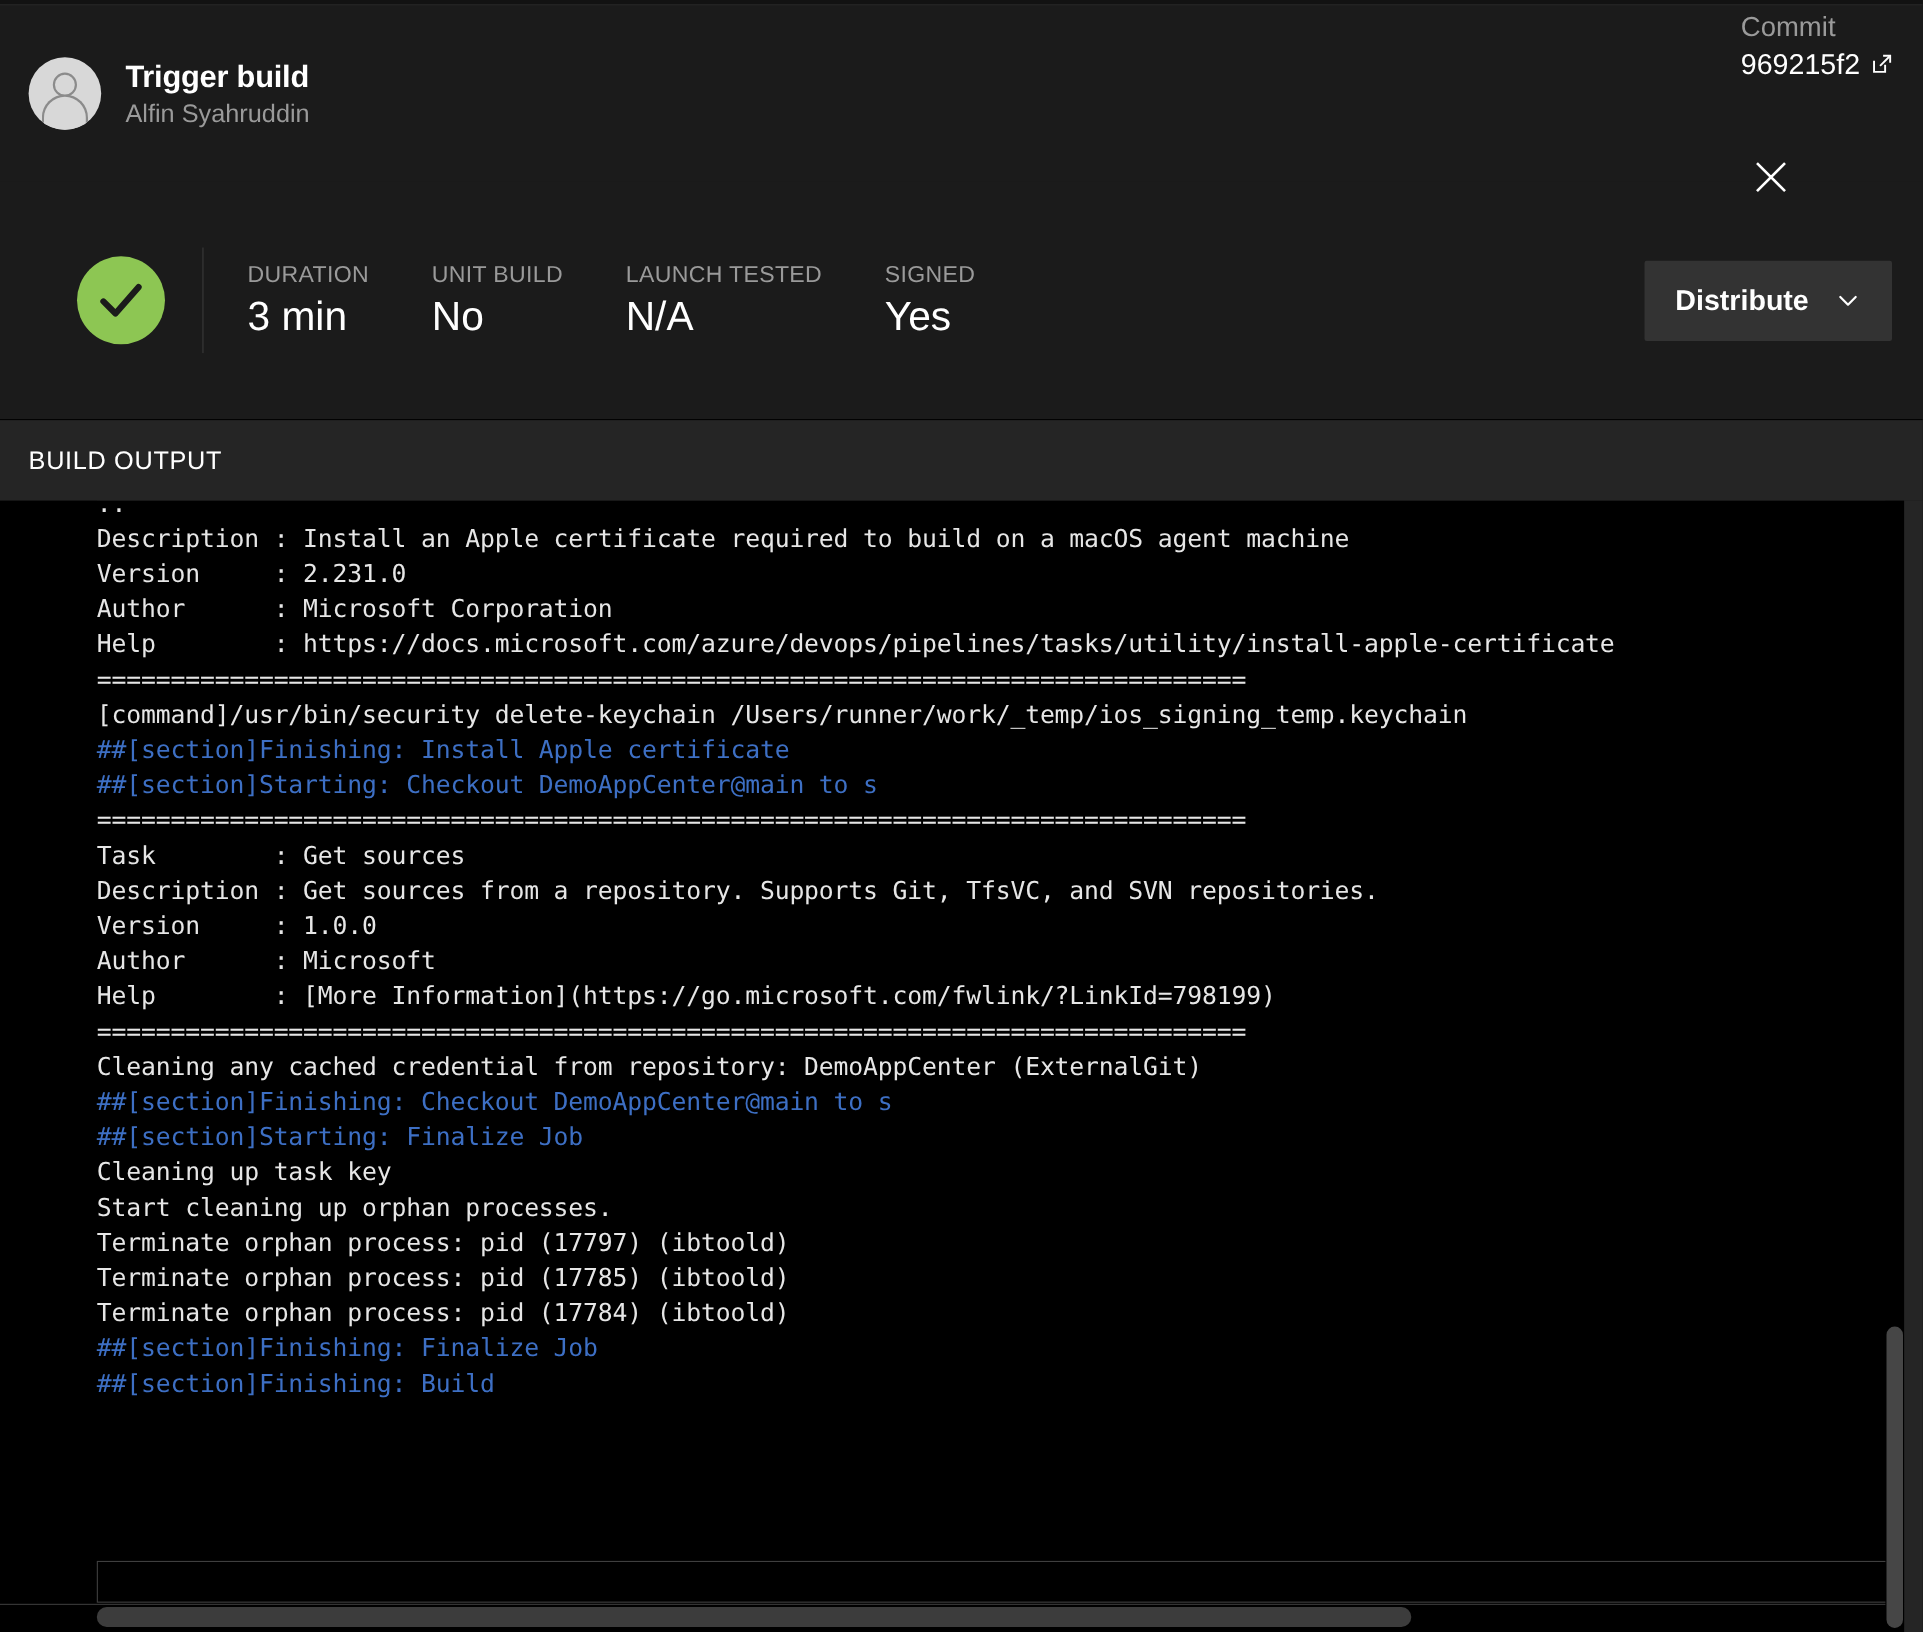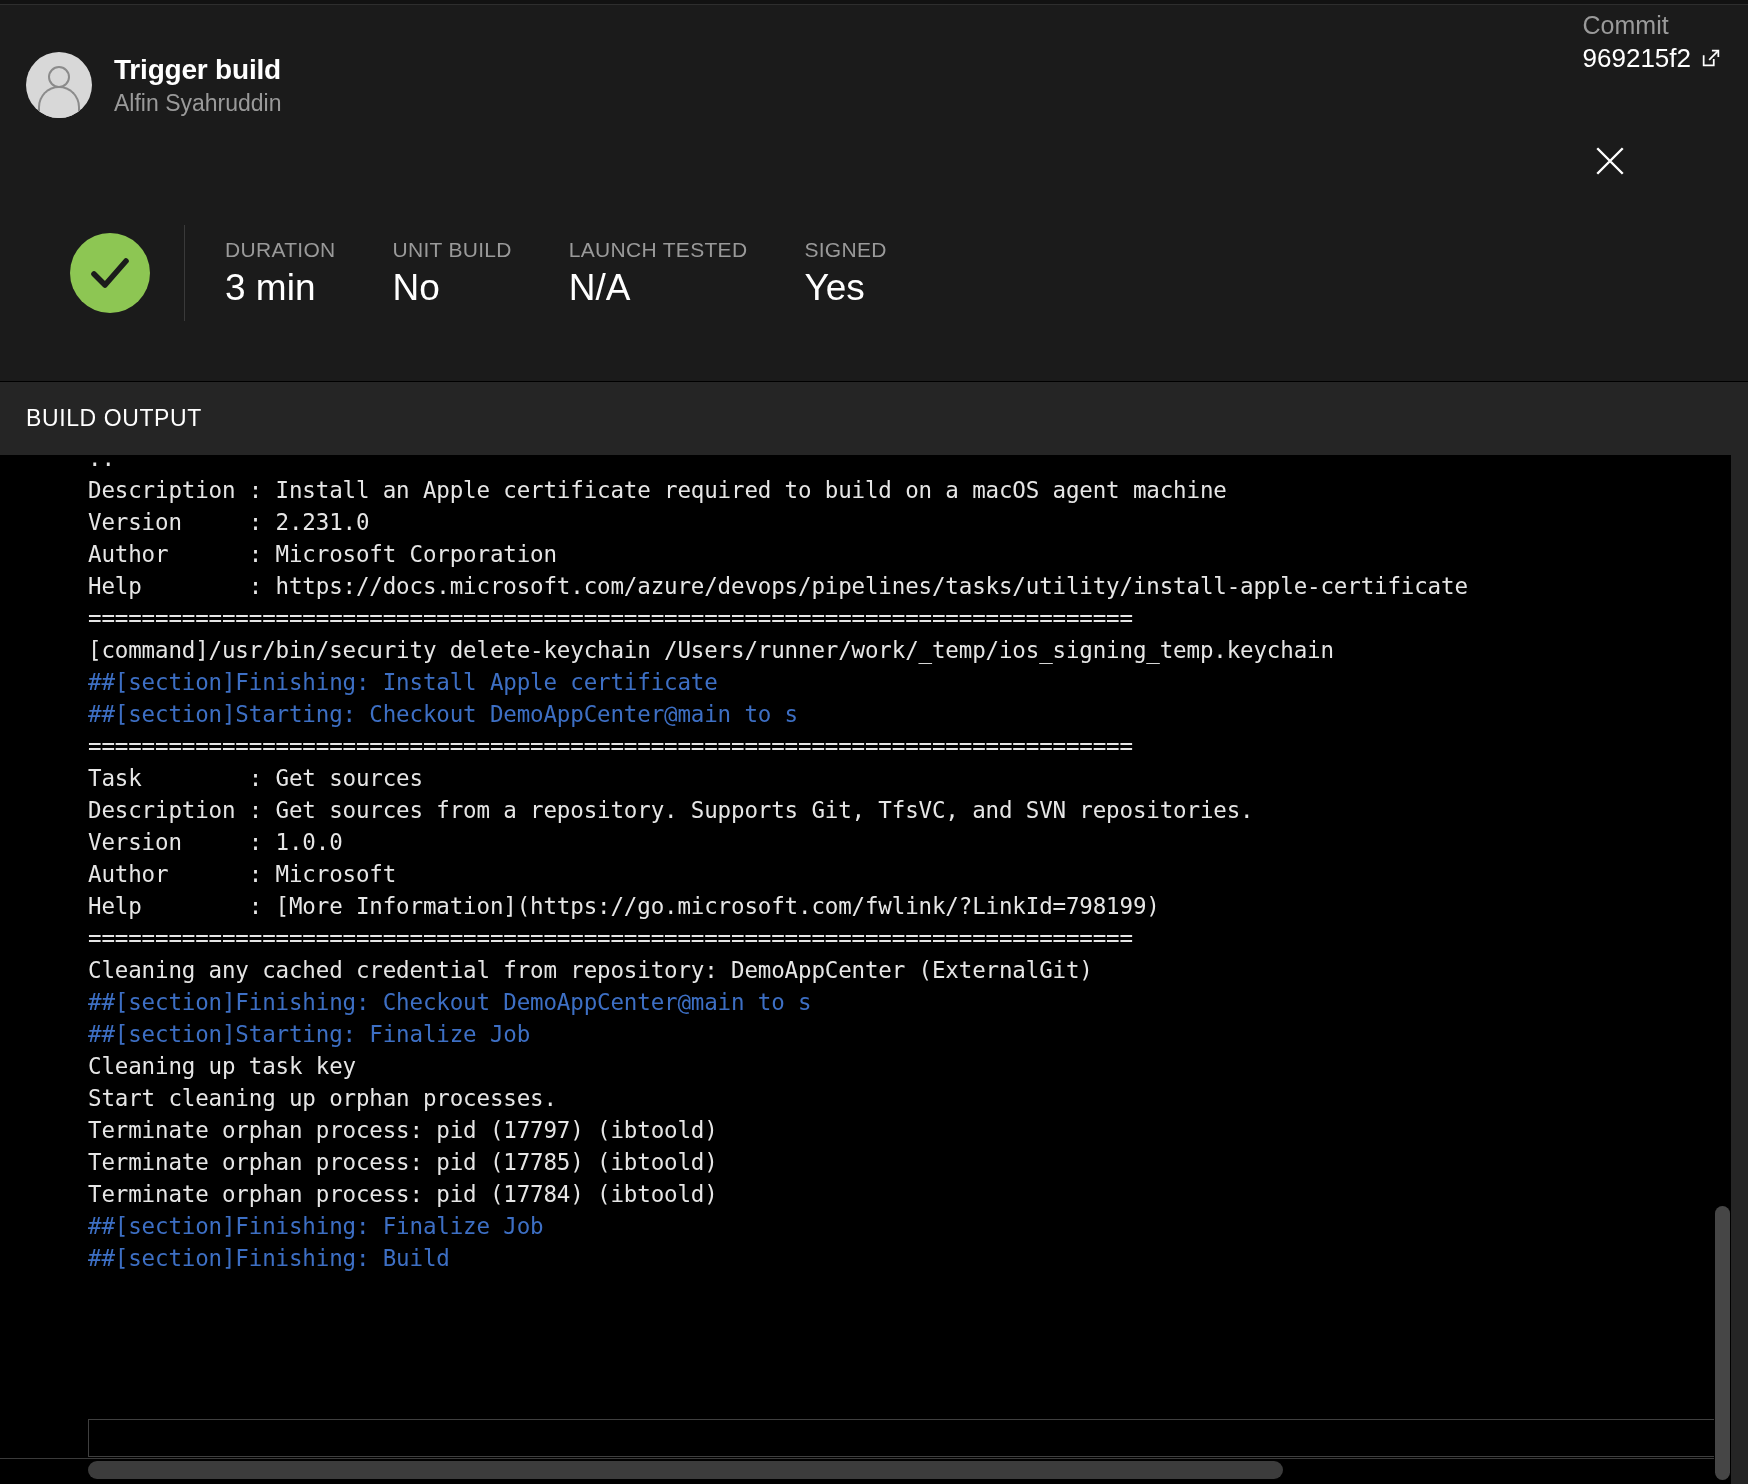--- a/index.html
+++ b/index.html
@@ -409,20 +409,26 @@
         <div class="metric-label">LAUNCH TESTED</div>
         <div class="metric-value">N/A</div>
       </div>
       <div class="metric">
         <div class="metric-label">SIGNED</div>
         <div class="metric-value">Yes</div>
       </div>
     </div>
 
     <div class="actions">
+      <button class="btn btn-secondary">
+        <span>Distribute</span>
+        <svg class="chevron" viewBox="0 0 24 24" fill="none" stroke="#ffffff" stroke-width="2" stroke-linecap="round" stroke-linejoin="round">
+          <path d="M5 9 L12 16 L19 9"></path>
+        </svg>
+      </button>
     </div>
 
   </div>
 
   <div class="output-header">
     <div class="output-header-title">BUILD OUTPUT</div>
   </div>
 
   <div class="console-wrap">
     <div class="console">

